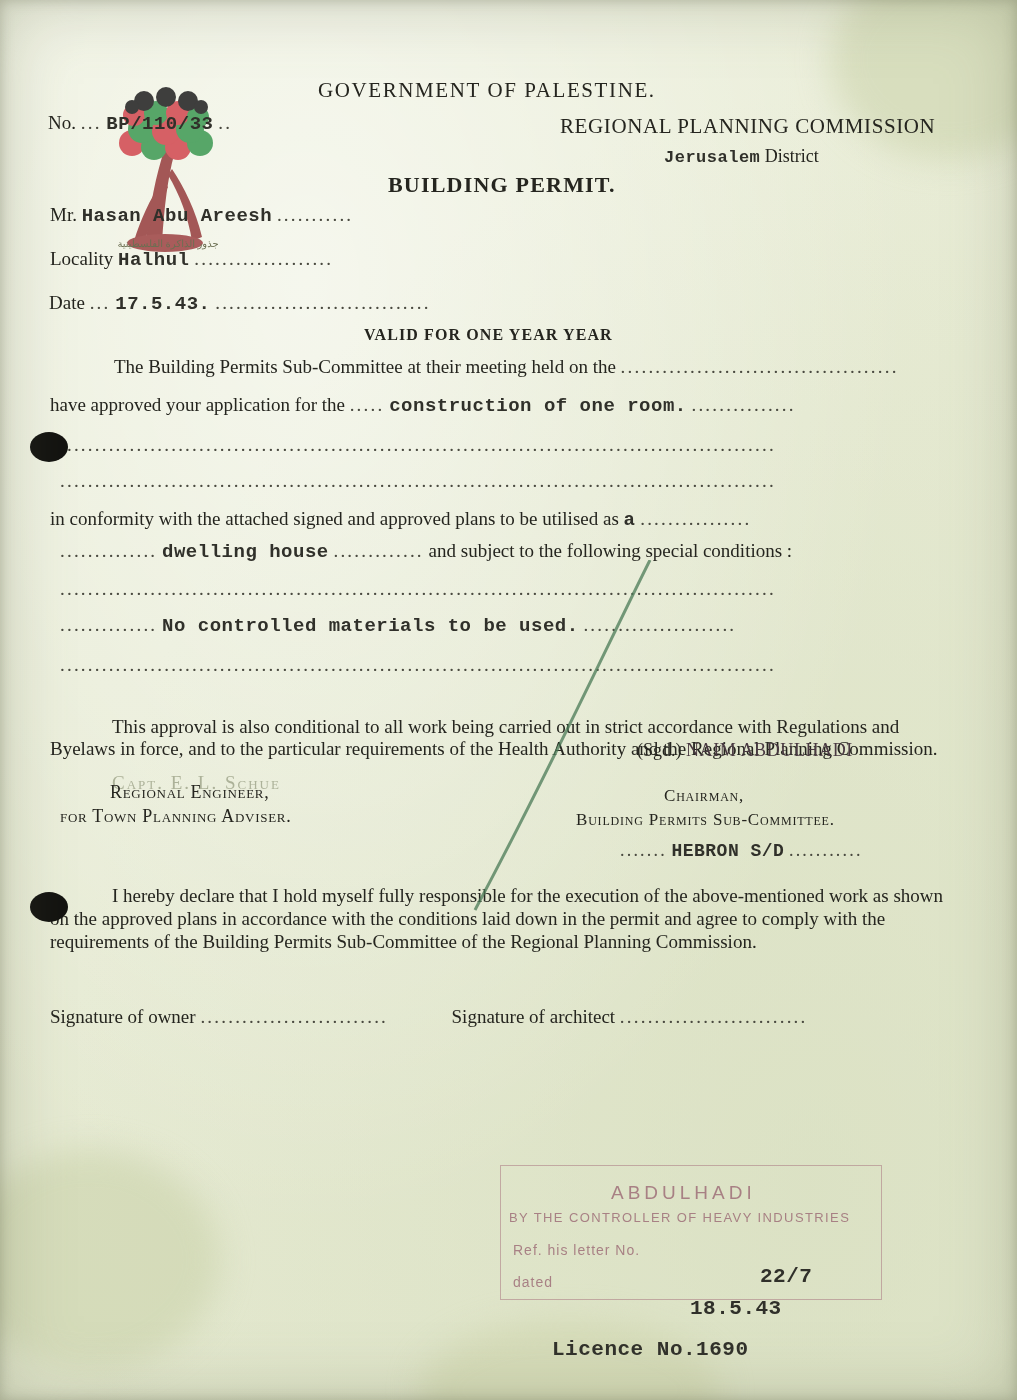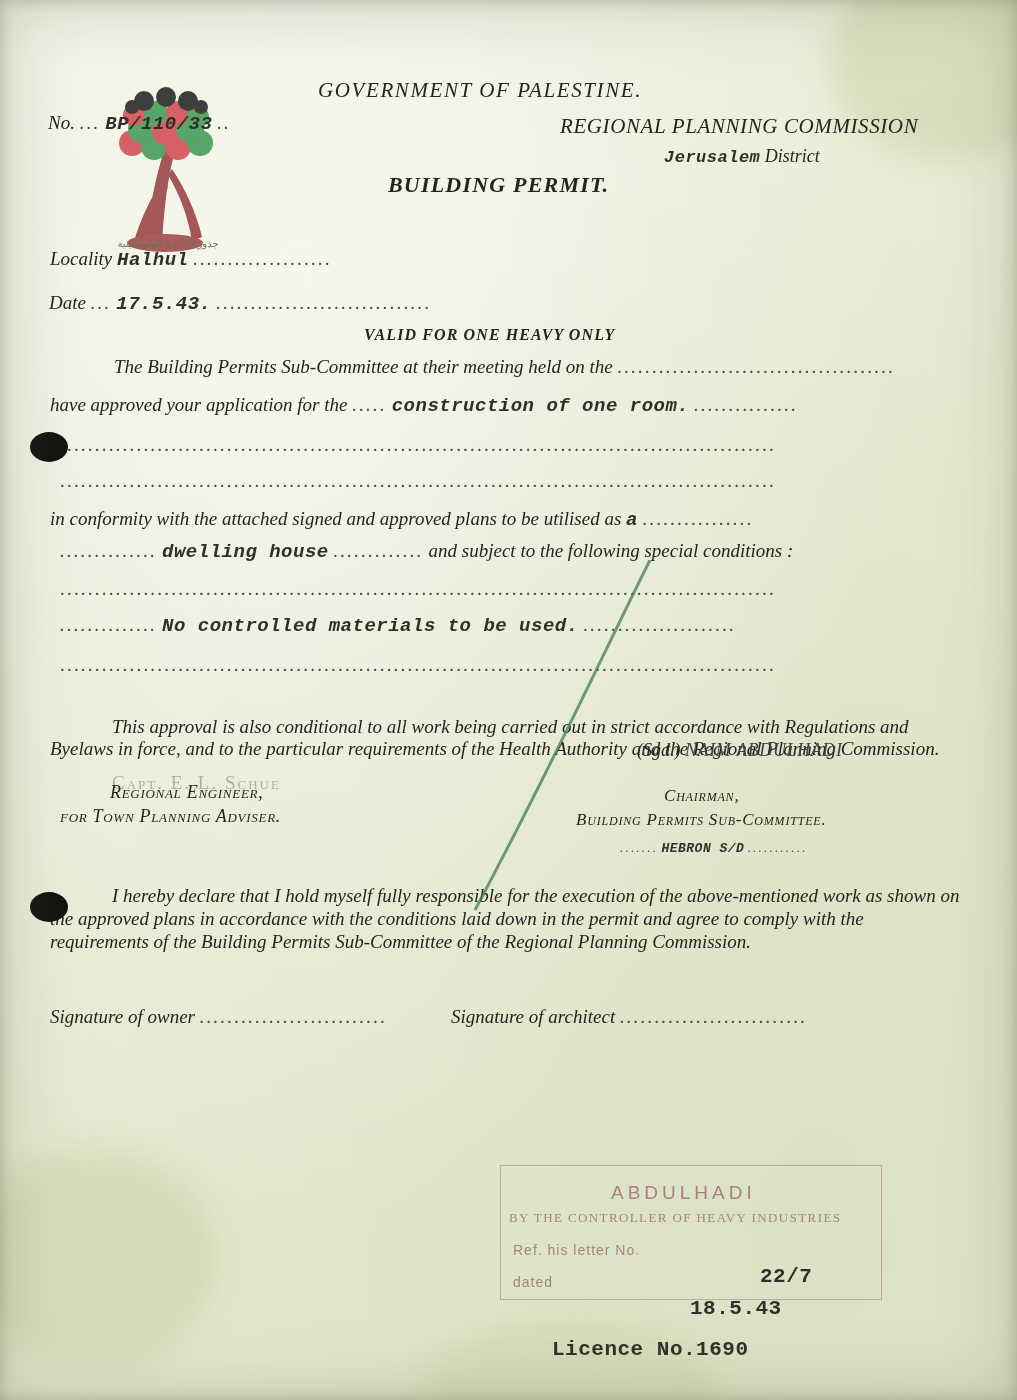--- a/index.html
+++ b/index.html
@@ -26,21 +26,21 @@
   }
   .stain{
     position:absolute;border-radius:50%;
     background:rgba(196,205,160,0.45);
     filter:blur(16px);
     pointer-events:none;
   }
   .content{position:absolute;inset:0;}
 
   
-  .print{font-family:"Liberation Serif", serif;color:#25251f;font-style:italic;}
+  .print{font-family:"Liberation Serif", serif;color:#25251f;}
   .type{ 
     font-family:"Liberation Mono", monospace;
     font-weight:700;
     color:#30302a;
     letter-spacing:0.5px;
   }
   .dots{
     color:#4a4a40;
     letter-spacing:2.2px;
     font-family:"Liberation Serif", serif;
@@ -107,41 +107,41 @@
 
   
   #sgd{
     position:absolute;left:637px;top:740px;font-size:18px;
   }
   #sgd .name{font-variant:small-caps;letter-spacing:0.6px;color:#4a3a42;}
   #re-line1{position:absolute;left:110px;top:782px;font-size:18px;font-variant:small-caps;letter-spacing:0.7px;}
   #re-line2{position:absolute;left:60px;top:806px;font-size:18px;font-variant:small-caps;letter-spacing:0.7px;}
   #ch-line1{position:absolute;left:664px;top:786px;font-size:17px;font-variant:small-caps;letter-spacing:0.8px;}
   #ch-line2{position:absolute;left:576px;top:810px;font-size:17px;font-variant:small-caps;letter-spacing:0.8px;}
-  #hebron{position:absolute;left:620px;top:840px;font-size:13px;}
+  #hebron{position:absolute;left:620px;top:840px;font-size:18px;}
   #faint-stamp{
     position:absolute;left:112px;top:772px;font-size:19px;
     font-variant:small-caps;letter-spacing:2px;color:rgba(120,128,96,0.55);
   }
 
   #para3{
     position:absolute;left:50px;top:884px;width:915px;
     font-size:19px;line-height:23px;text-indent:62px;
   }
 
   #sig-row{position:absolute;left:50px;top:1006px;font-size:19px;white-space:nowrap;}
 
   
   #approval-stamp{
     position:absolute;left:500px;top:1165px;width:380px;height:133px;
     border:1.5px solid rgba(170,120,130,0.55);
     color:rgba(150,95,110,0.75);
   }
   #approval-stamp .s1{position:absolute;left:110px;top:16px;font-size:19px;letter-spacing:4px;font-family:"Liberation Sans",sans-serif;}
-  #approval-stamp .s2{position:absolute;left:8px;top:44px;font-size:13px;letter-spacing:1.4px;font-family:Liberation Serif, serif;}
+  #approval-stamp .s2{position:absolute;left:8px;top:44px;font-size:13px;letter-spacing:1.4px;font-family:Liberation Sans, sans-serif;}
   #approval-stamp .s3{position:absolute;left:12px;top:76px;font-size:14px;letter-spacing:1px;font-family:"Liberation Sans",sans-serif;}
   #approval-stamp .s4{position:absolute;left:12px;top:108px;font-size:14px;letter-spacing:1px;font-family:"Liberation Sans",sans-serif;}
   #stamp-ref{position:absolute;left:760px;top:1265px;font-size:21px;}
   #stamp-date{position:absolute;left:690px;top:1297px;font-size:21px;}
   #licence{position:absolute;left:552px;top:1338px;font-size:21px;}
 
   
   .punch{
     position:absolute;width:38px;height:30px;border-radius:50%;
     background:#131310;
@@ -202,35 +202,40 @@
   </div>
   <div id="permit-title" class="print">BUILDING PERMIT.</div>
 
   <div class="row print" id="row-no">
     <span class="label">No.</span>
     <span class="dots">...</span>
     <span class="type">BP/110/33</span>
     <span class="dots">..</span>
   </div>
 
+  <div class="row print" id="row-mr">
+    <span class="label">Mr.</span>
+    <span class="type">Hasan Abu Areesh</span>
+    <span class="dots">...........</span>
+  </div>
 
   <div class="row print" id="row-locality">
     <span class="label">Locality</span>
     <span class="type">Halhul</span>
     <span class="dots">....................</span>
   </div>
 
   <div class="row print" id="row-date">
     <span class="label">Date</span>
     <span class="dots">...</span>
     <span class="type">17.5.43.</span>
     <span class="dots">...............................</span>
   </div>
 
-  <div id="valid-line" class="print">VALID FOR ONE HEAVY ONLY</div>
+  <div id="valid-line" class="print">VALID FOR ONE YEAR YEAR</div>
 
   <div class="bodyline print" id="b1">
     <span>The Building Permits Sub-Committee at their meeting held on the</span>
     <span class="dots">........................................</span>
   </div>
 
   <div class="bodyline print" id="b2">
     <span>have approved your application for the</span>
     <span class="dots">.....</span>
     <span class="type">construction of one room.</span>

